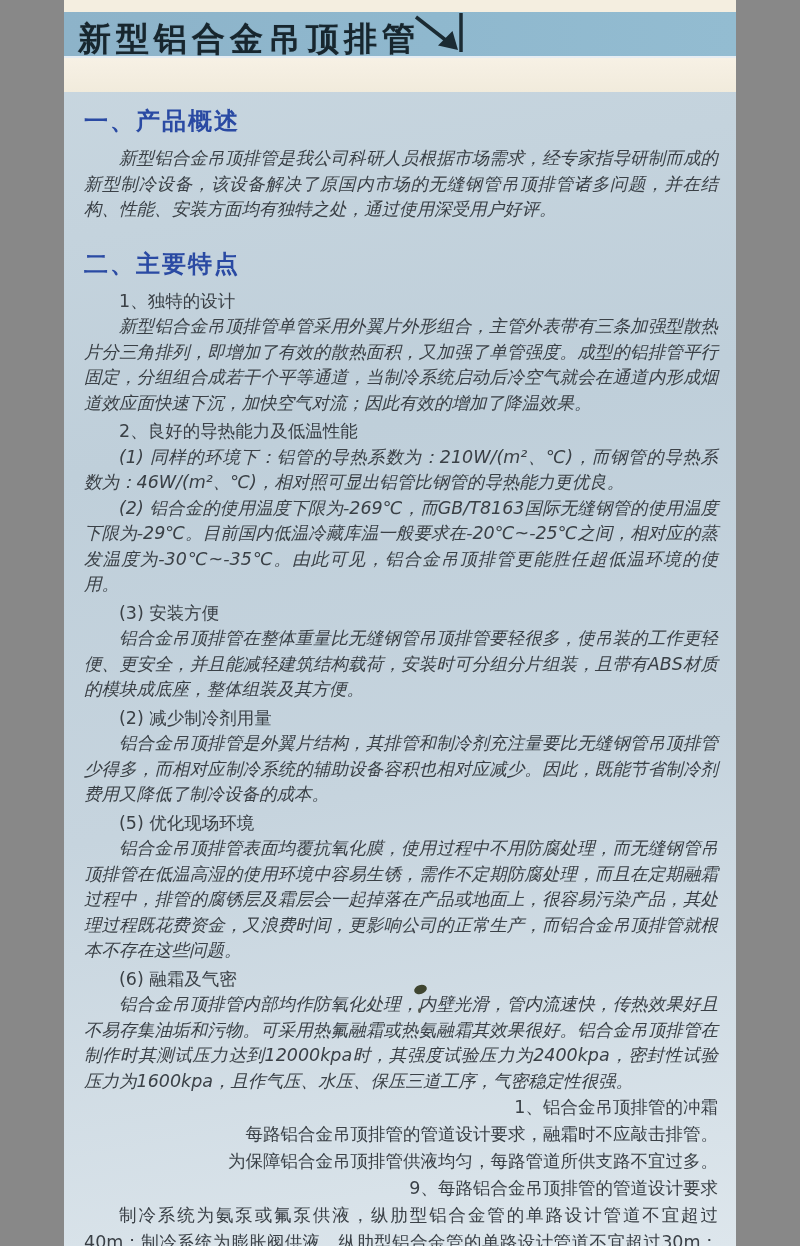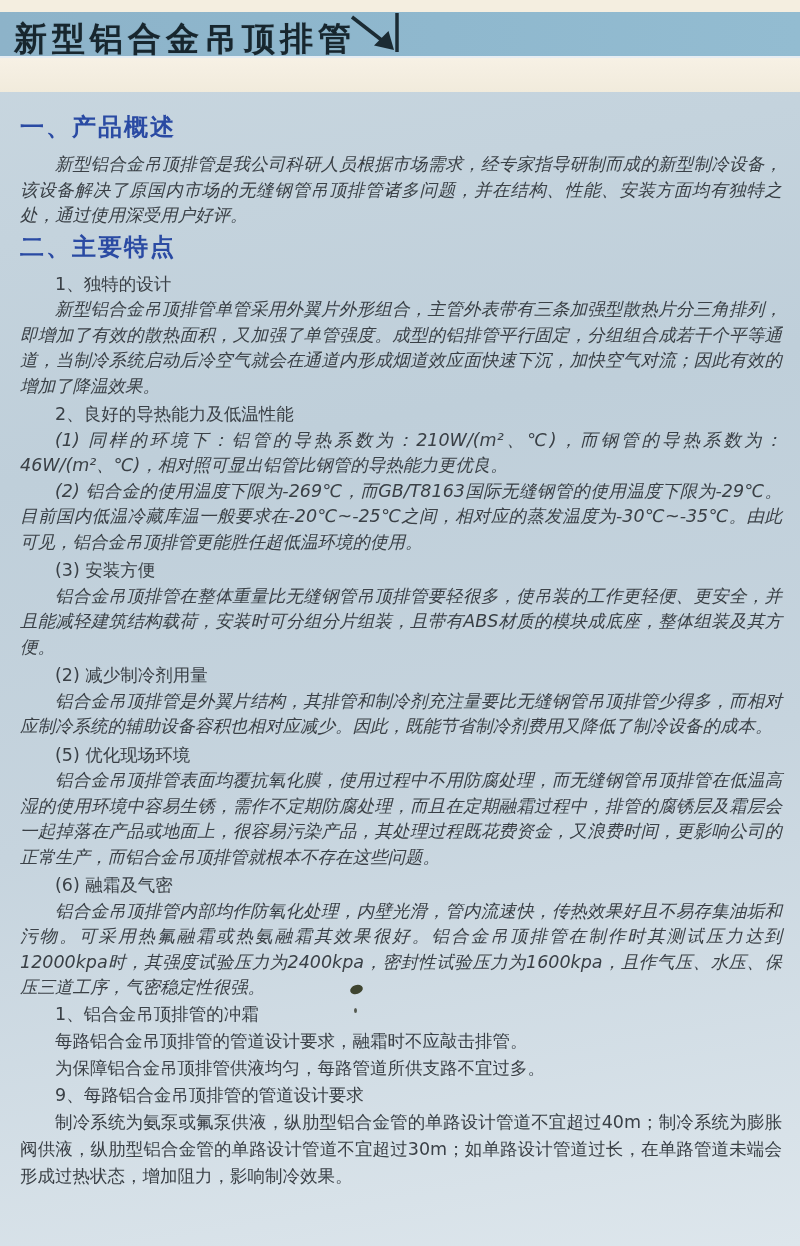--- a/index.html
+++ b/index.html
@@ -2,21 +2,21 @@
 <html><head>
 <meta charset="utf-8">
 <style>
   html,body{margin:0;padding:0;}
   body{
     font-family:"DejaVu Sans","Liberation Sans",sans-serif;
     background:#888;
   }
   .page{
     position:relative;
-    width:800px;height:1246px;
+    width:672px;height:1246px;
     margin:0 auto;
     overflow:hidden;
     background:linear-gradient(170deg,#c9d7e0 0%,#bfcfda 35%,#c6d4de 62%,#dde6ec 100%);
   }
   
   .top-strip{
     position:absolute;top:0;left:0;right:0;height:12px;
     background:#f4eee0;
   }
   
@@ -41,37 +41,37 @@
   }
   
   .content{
     position:absolute;top:92px;left:0;right:0;bottom:0;
     padding:0 18px 0 20px;
   }
   .sec-heading{
     font-size:24px;font-weight:bold;color:#2a4aa3;
     letter-spacing:2px;margin:0 0 9px 0;
   }
-  .sec-heading.first{margin-top:19px;}
-  .sec-heading.second{margin-top:2px;}
+  .sec-heading.first{margin-top:13px;}
+  .sec-heading.second{margin-top:25px;}
   .sec-heading.third{margin:27px 0 13px 16px;}
   .body-p{
     font-size:17.5px;line-height:25.5px;color:#3a4046;
     text-align:justify;margin:0;
     text-justify:inter-ideograph;
     font-style:italic;
   }
   .indent{text-indent:2em;}
   .subhead{
     font-size:17.5px;line-height:25.5px;color:#3a4046;
     margin:3px 0 0 0;padding-left:35px;text-align:left;
   }
   .note-line{
     font-size:17.5px;line-height:27px;color:#3a4046;
-    margin:0;padding-left:35px;text-align:left;
+    margin:0;padding-left:35px;text-align:right;
   }
   .note-para{
     font-size:17.5px;line-height:27px;color:#3a4046;
     margin:0;text-indent:2em;text-align:justify;
     text-justify:inter-ideograph;
   }
   
   .speck{
     position:absolute;background:#3f4530;border-radius:50%;
   }

